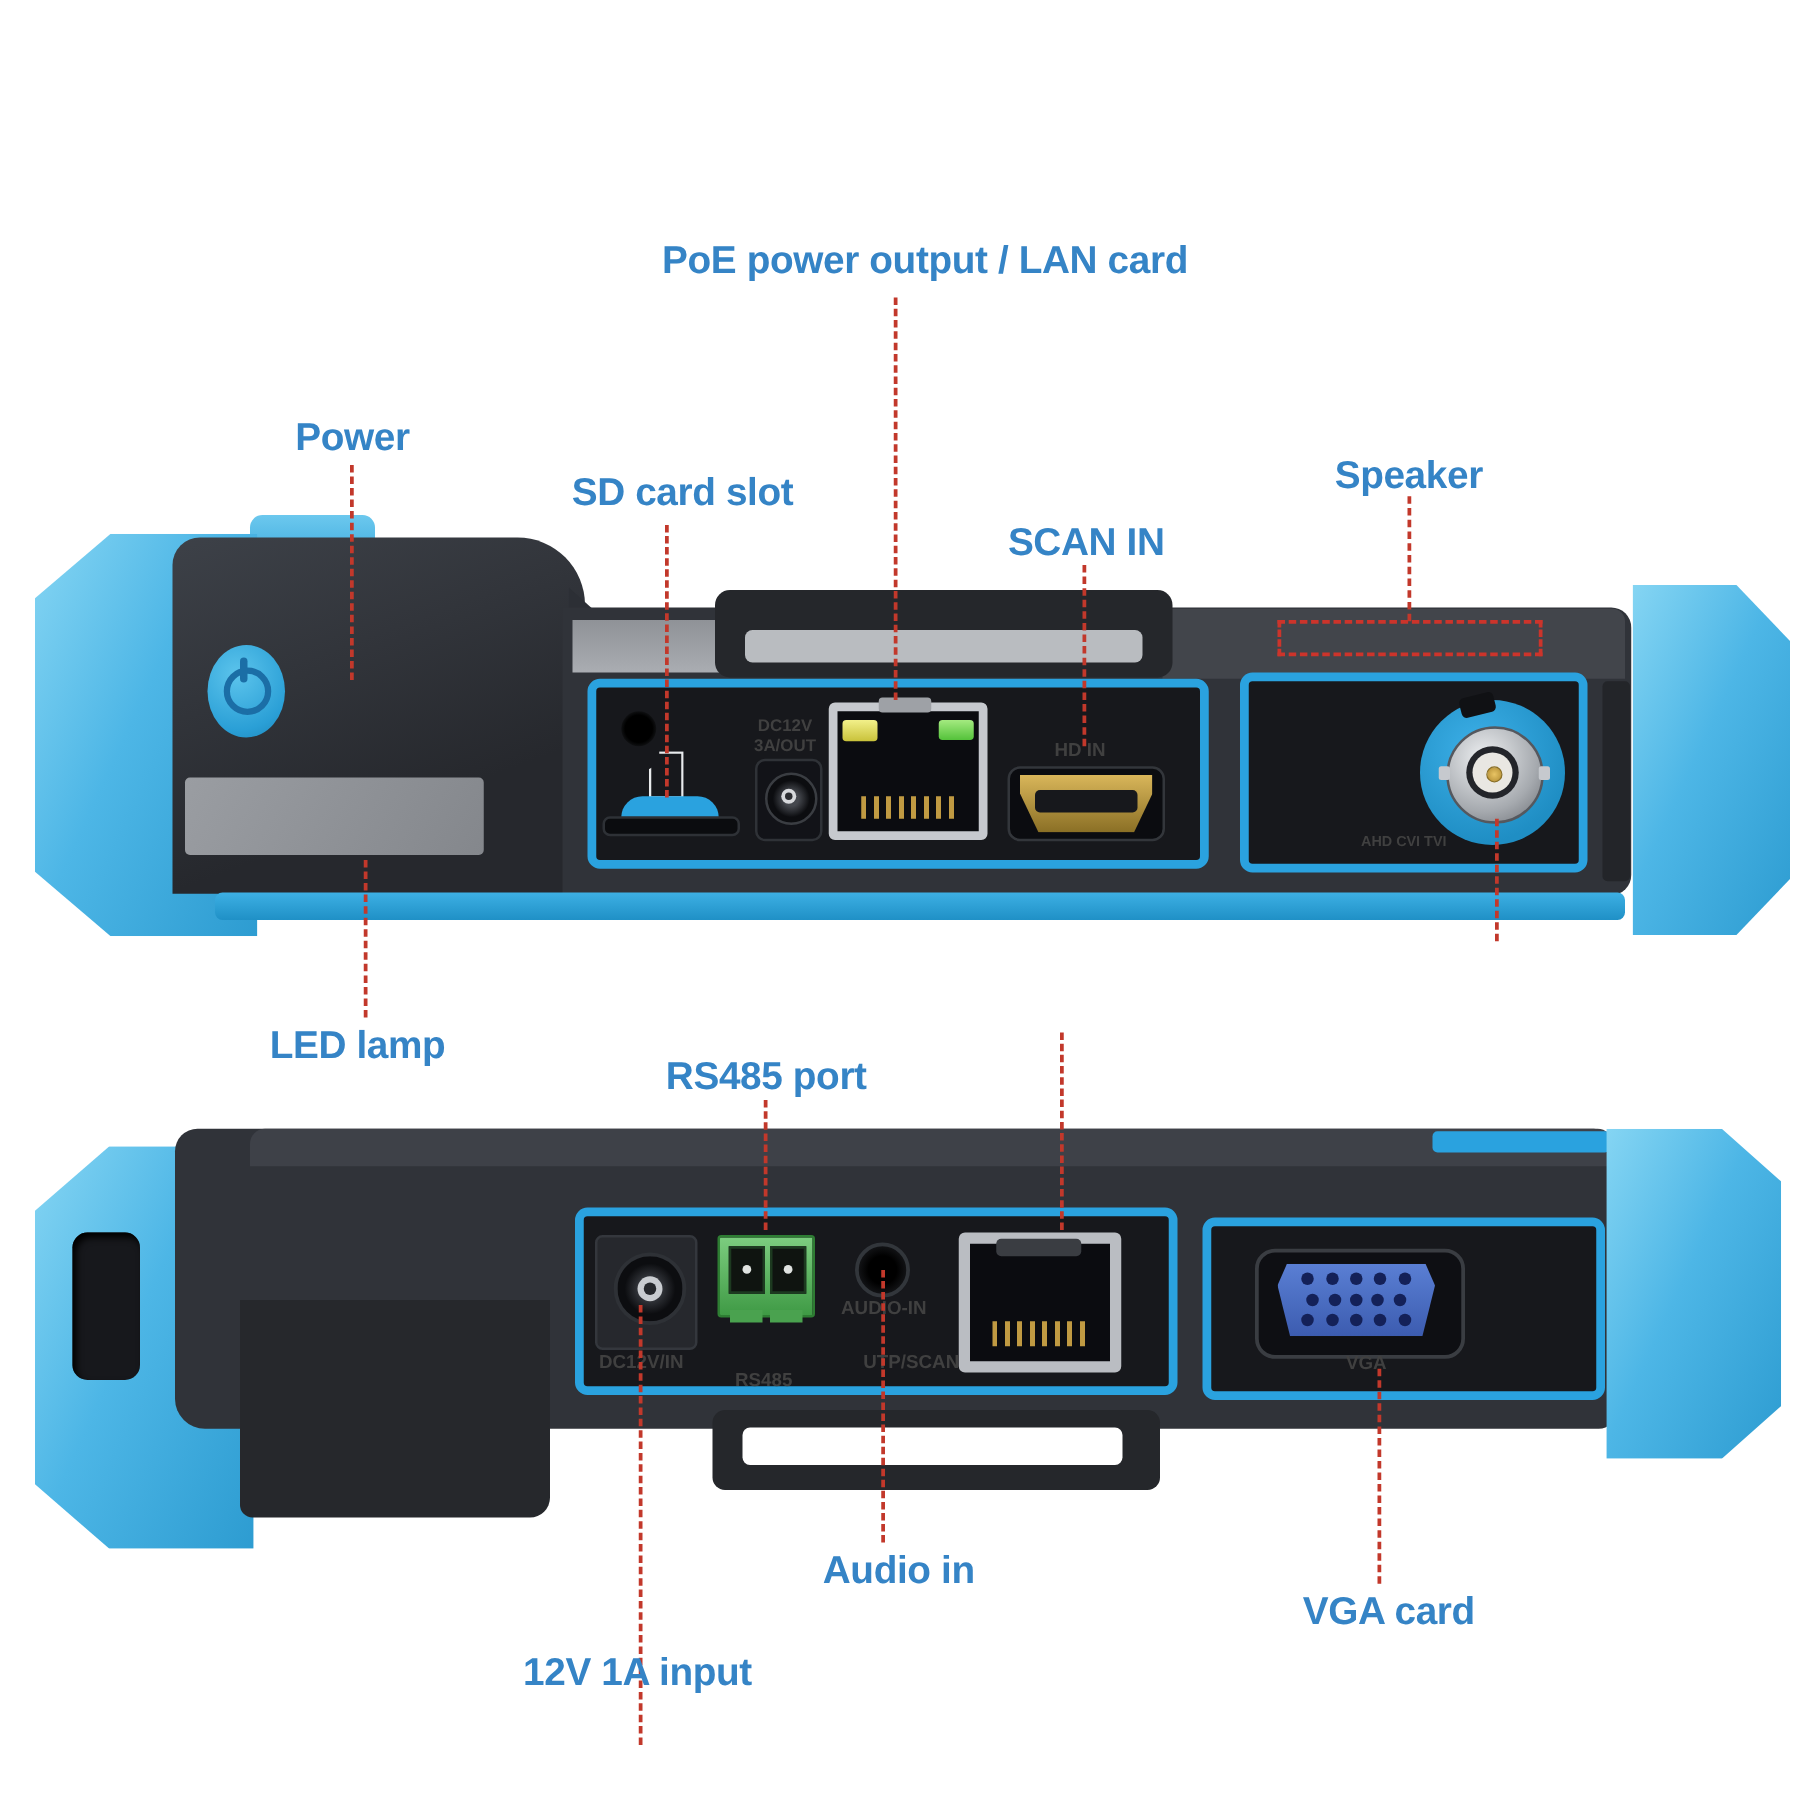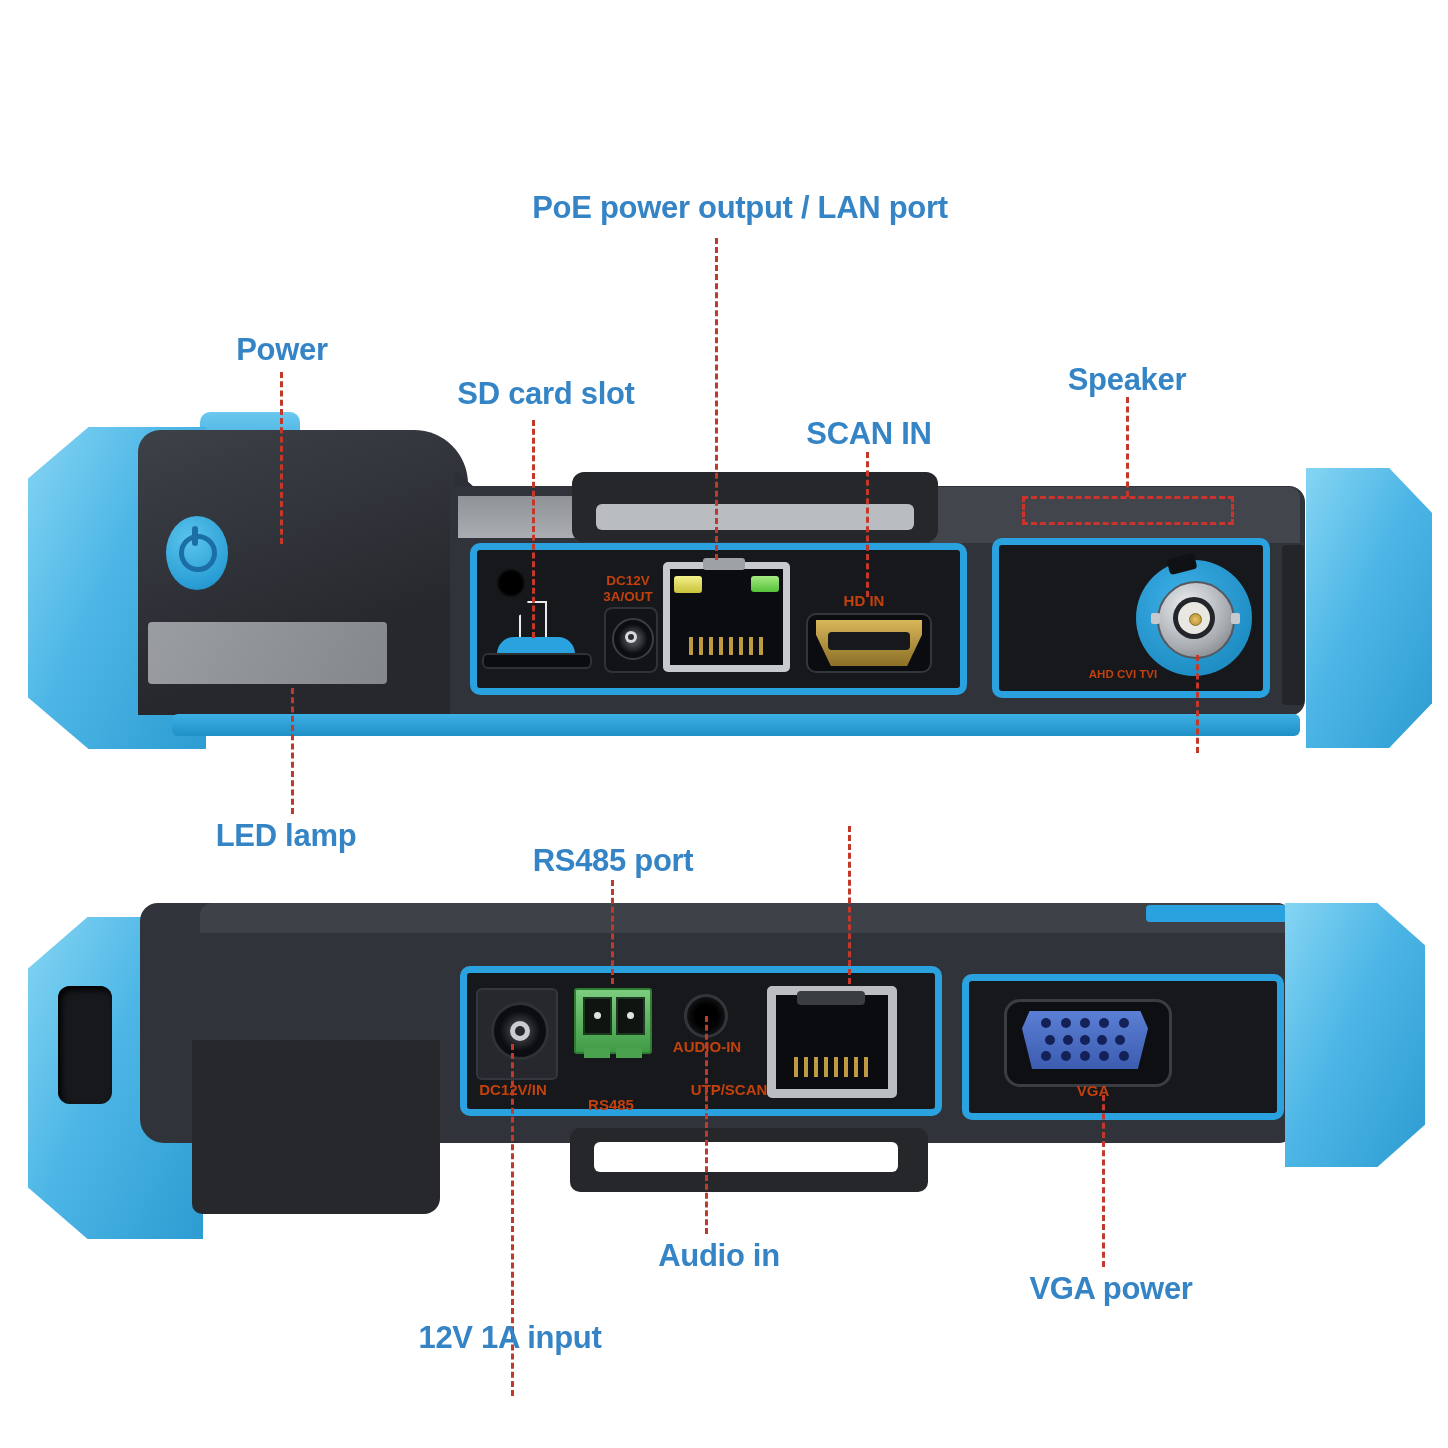--- a/index.html
+++ b/index.html
@@ -11,21 +11,21 @@
   
   .leader{position:absolute;width:0;border-left:3px dashed #C2382B;}
   .speaker-box{position:absolute;left:1022px;top:496px;width:206px;height:23px;
                border:3px dashed #CC342B;}
   
   .abs{position:absolute;}
   .bumper{position:absolute;background:linear-gradient(115deg,#85d5f3 0%,#4db6e6 45%,#2d9cd1 100%);}
   .bumpL{clip-path:polygon(34% 0,100% 0,100% 100%,34% 100%,0 84%,0 16%);}
   .bumpR{clip-path:polygon(0 0,66% 0,100% 16%,100% 84%,66% 100%,0 100%);}
   .panel{position:absolute;background:#17181c;border:7px solid #2AA2DF;border-radius:10px;}
-  .plabel{position:absolute;transform:translateX(-50%);color:#c2410c;font-weight:bold;
+  .plabel{position:absolute;transform:translateX(-50%);color:#404040;font-weight:bold;
           font-size:15px;white-space:nowrap;}
   .pre{white-space:pre-line;text-align:center;line-height:1.15;font-size:13.5px;}
   .circ{border-radius:50%;position:absolute;}
   
   .pwr-ring{position:absolute;left:13px;top:18px;width:28px;height:28px;border:5px solid #1b6ea6;
             border-radius:50%;}
   .pwr-bar{position:absolute;left:26px;top:10px;width:6px;height:20px;background:#1b6ea6;border-radius:3px;}
   
   .rj45{position:absolute;background:#0b0c10;border:7px solid #c6c9ce;border-radius:5px;}
   .pins{position:absolute;background:repeating-linear-gradient(90deg,#c09a42 0 4px,#0b0c10 4px 10px);}
@@ -237,24 +237,24 @@
   <div class="leader" style="left:1126px;top:397px;height:100px;"></div>
   <div class="speaker-box"></div>
   <div class="leader" style="left:1196px;top:655px;height:98px;"></div>
   <div class="leader" style="left:291px;top:688px;height:126px;"></div>
   <div class="leader" style="left:848px;top:826px;height:158px;"></div>
   <div class="leader" style="left:611px;top:880px;height:104px;"></div>
   <div class="leader" style="left:705px;top:1016px;height:218px;"></div>
   <div class="leader" style="left:1102px;top:1095px;height:172px;"></div>
   <div class="leader" style="left:511px;top:1044px;height:352px;"></div>
 
-  <div class="callout" style="left:740px;top:190px;">PoE power output / LAN port</div>
+  <div class="callout" style="left:740px;top:190px;">PoE power output / LAN card</div>
   <div class="callout" style="left:282px;top:332px;text-align:center;">Power</div>
   <div class="callout" style="left:546px;top:376px;">SD card slot</div>
   <div class="callout" style="left:869px;top:416px;">SCAN IN</div>
   <div class="callout" style="left:1127px;top:362px;">Speaker</div>
   <div class="callout" style="left:286px;top:818px;">LED lamp</div>
   <div class="callout" style="left:613px;top:843px;">RS485 port</div>
   <div class="callout" style="left:719px;top:1238px;">Audio in</div>
-  <div class="callout" style="left:1111px;top:1271px;">VGA power</div>
+  <div class="callout" style="left:1111px;top:1271px;">VGA card</div>
   <div class="callout" style="left:510px;top:1320px;">12V 1A input</div>
 
 </div>
 
 </body></html>

